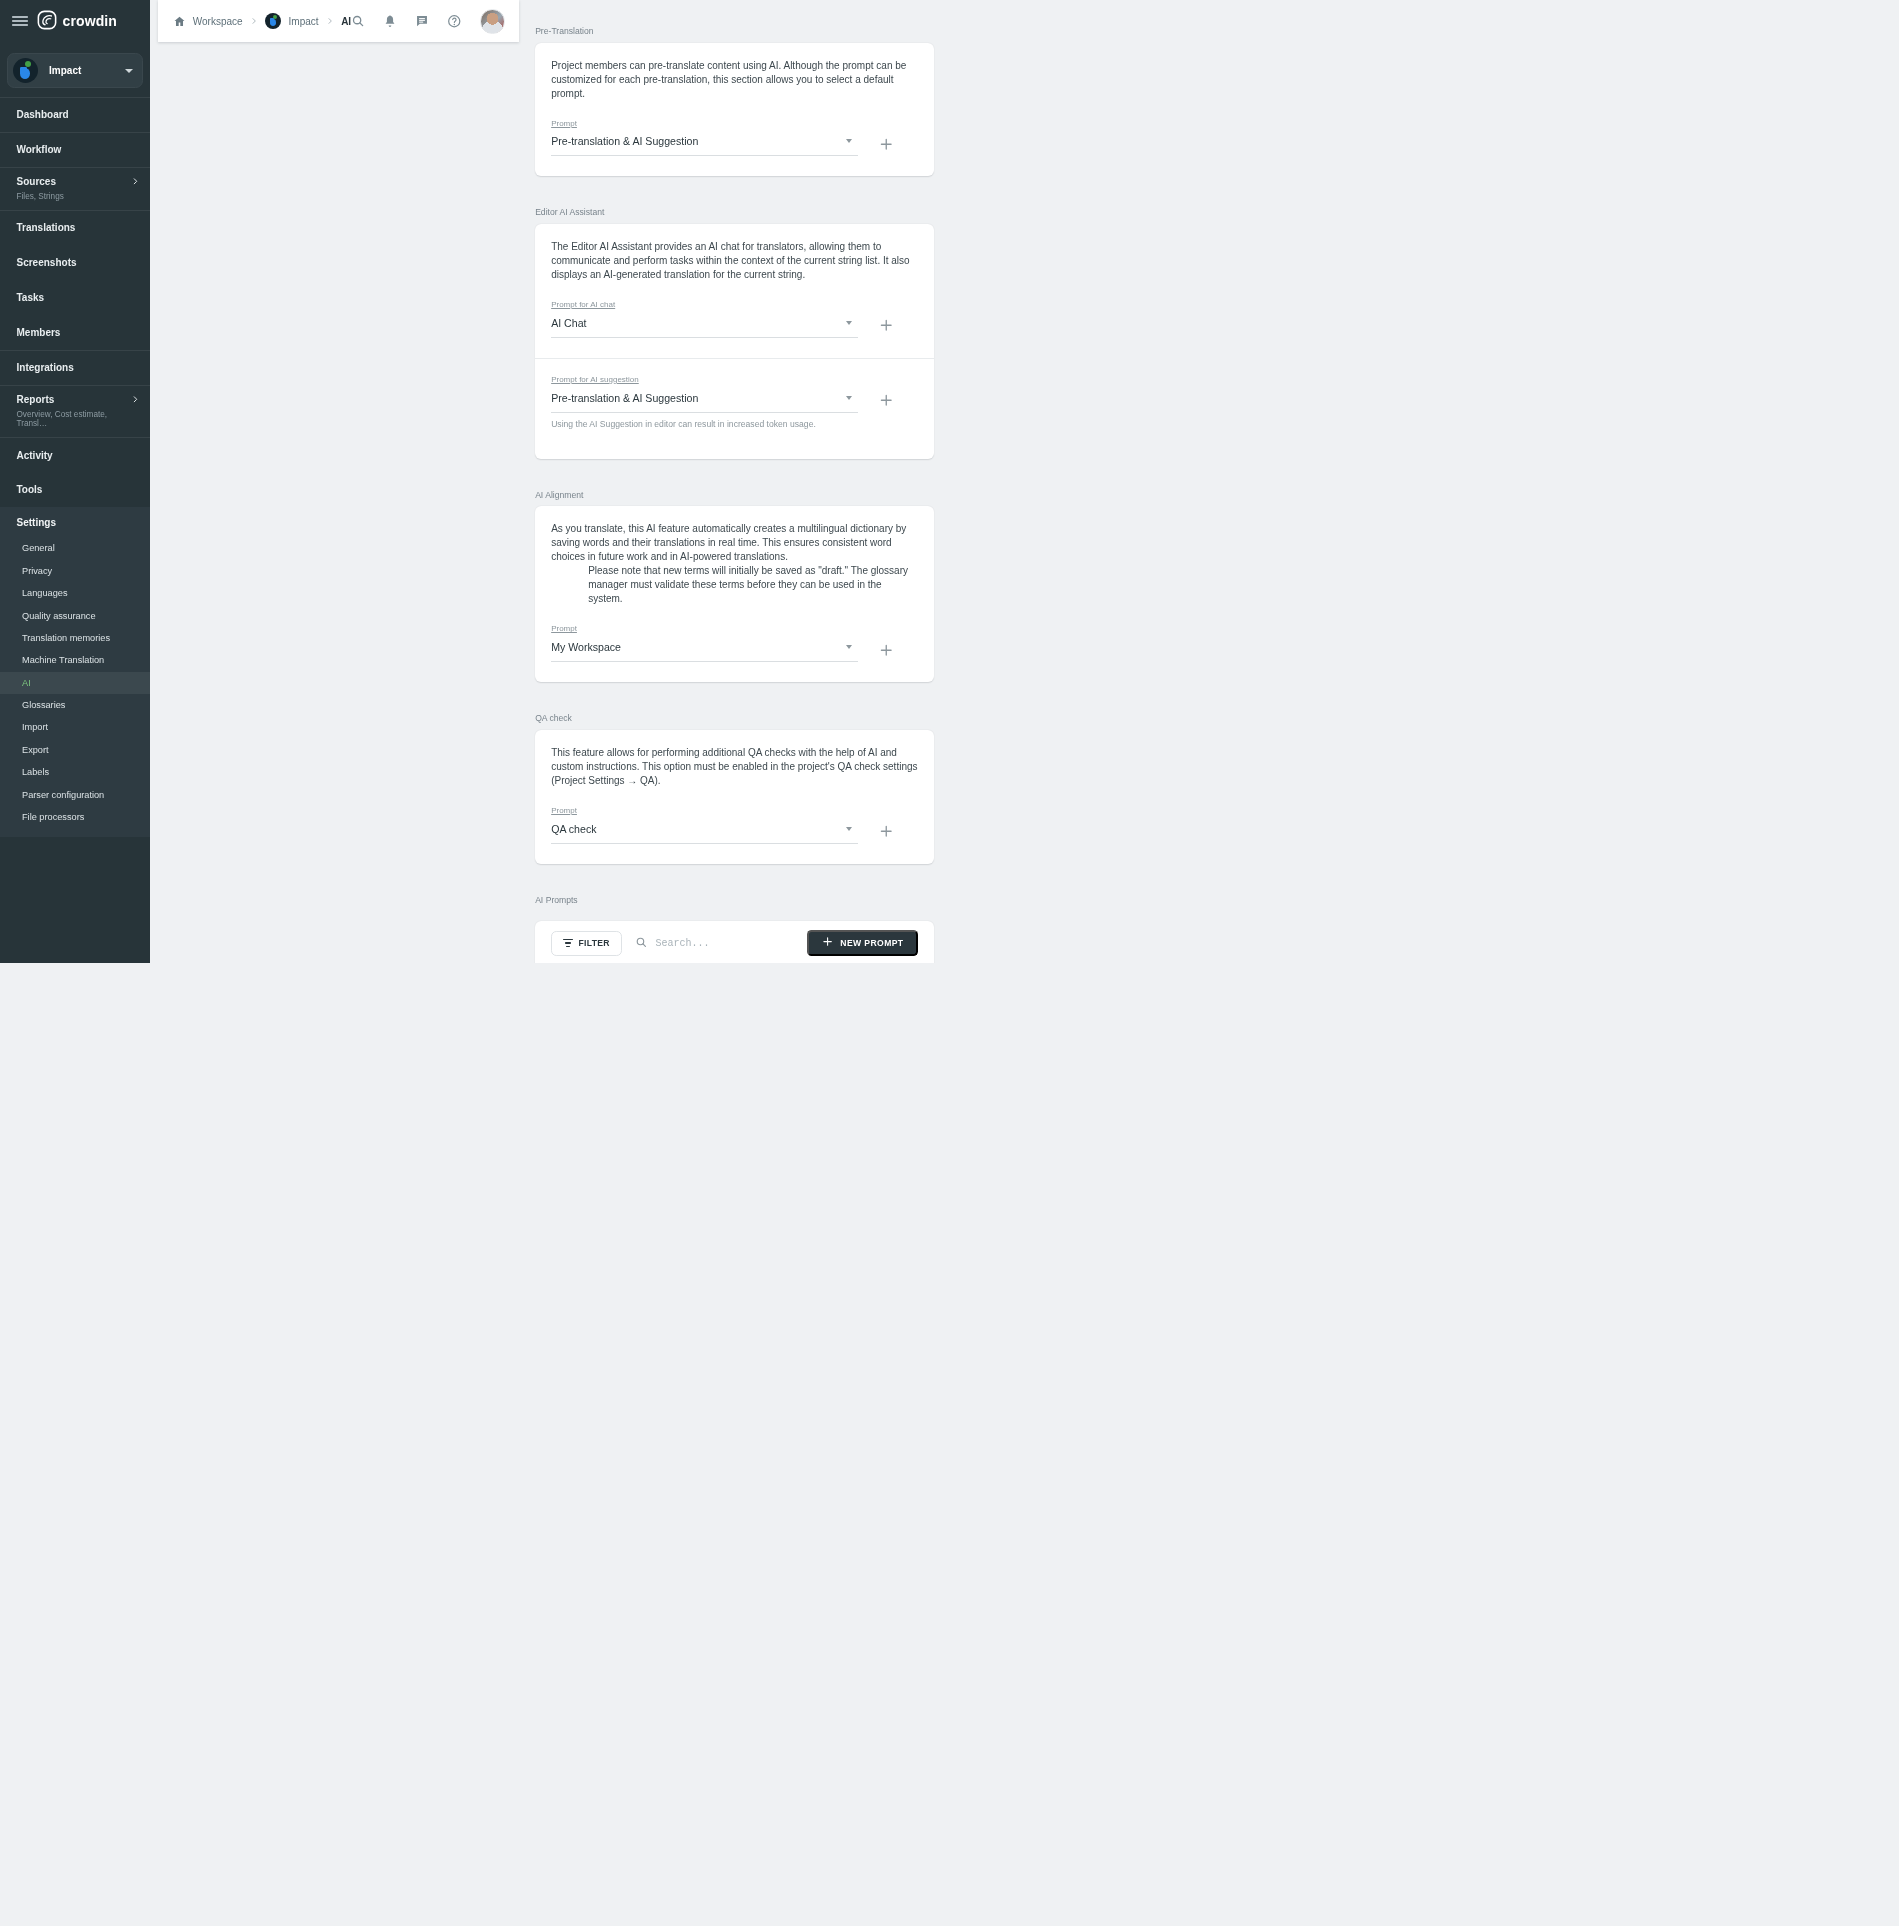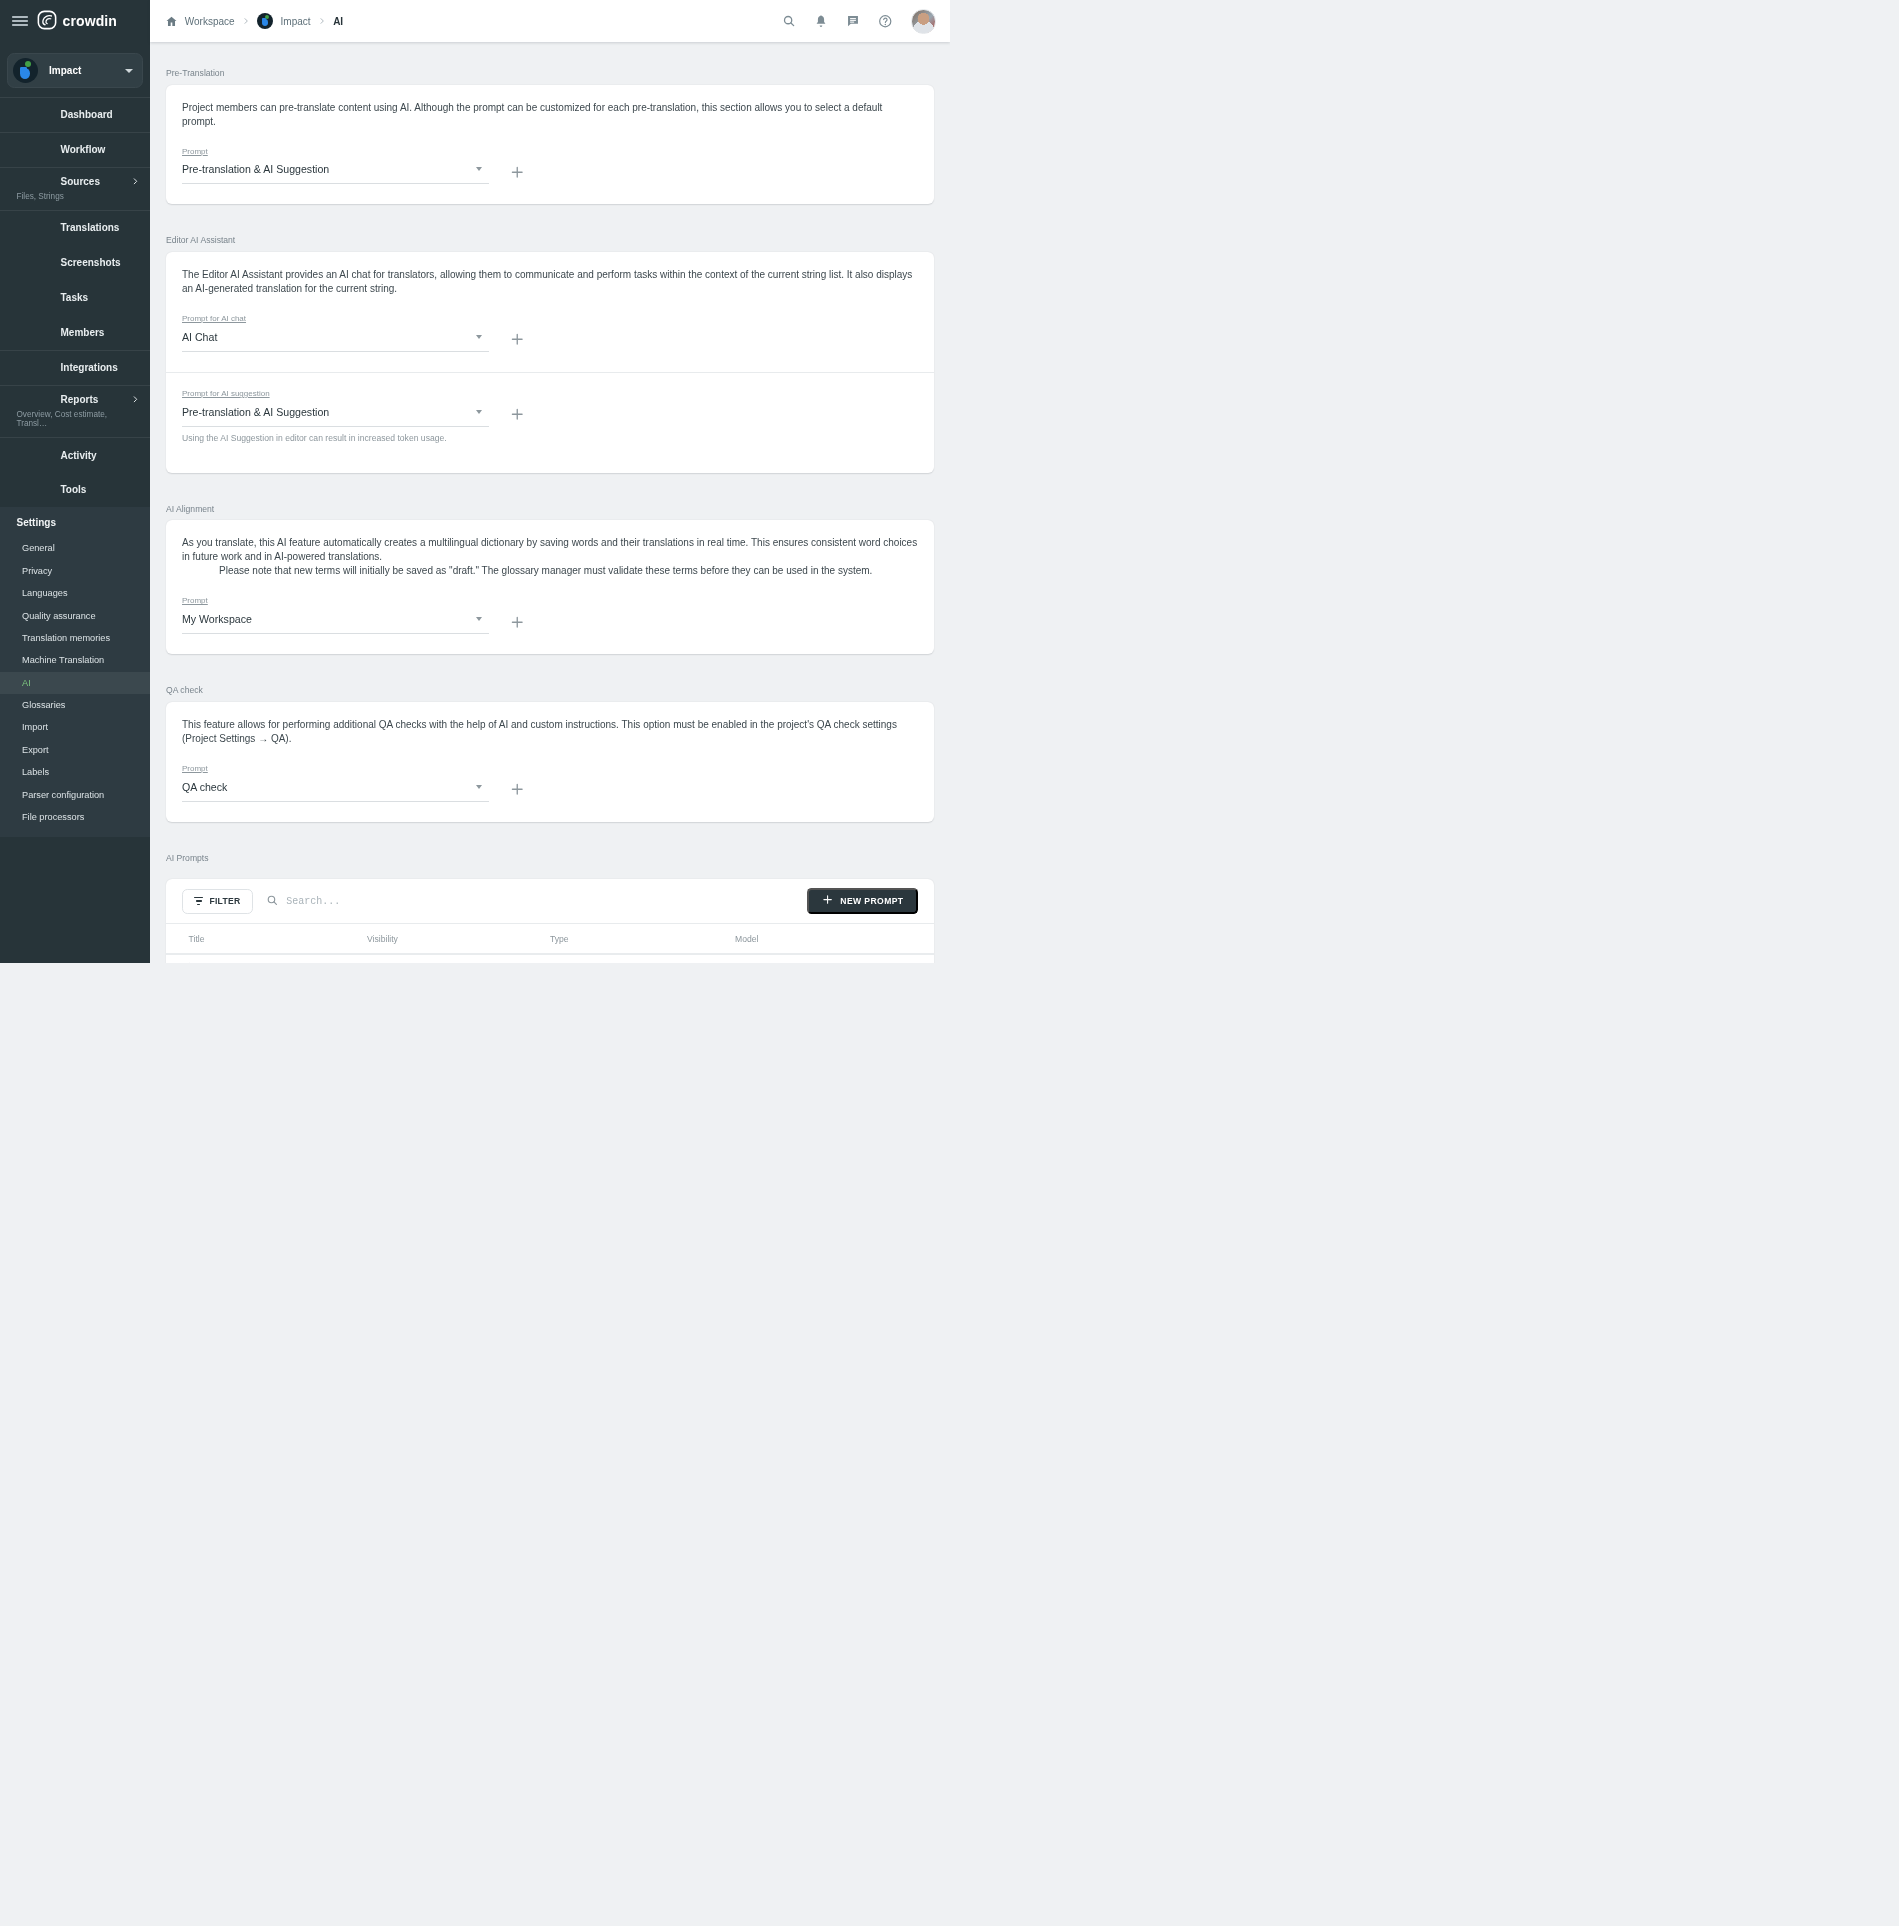--- a/index.html
+++ b/index.html
@@ -16,33 +16,33 @@
 
   .selector { margin:11.2px 6.6px 8.6px 6.6px; height:35px; background:#313f45; border:0.7px solid #3a474d; border-radius:7.3px; display:flex; align-items:center; padding:0 9.2px 0 5.3px; gap:11.2px; cursor:pointer; }
   .proj-avatar { width:25px; height:25px; border-radius:50%; background:#13232c; position:relative; flex:none; }
   .proj-name { font-size:10px; font-weight:700; color:#fff; }
   .caret-down { margin-left:auto; width:0; height:0; border-left:4px solid transparent; border-right:4px solid transparent; border-top:4.6px solid #cfd7da; }
 
   .nav { flex:none; }
   .nav-item { min-height:35px; display:flex; flex-direction:column; justify-content:center; padding:0 10.6px 0 16.5px; cursor:pointer; }
   .nav-item.divided { border-top:0.7px solid rgba(255,255,255,.08); }
   .nav-row { display:flex; align-items:center; }
-  .nav-label { font-size:10px; font-weight:600; color:#e9eef0;margin-left:44px; }
+  .nav-label { font-size:10px; font-weight:600; color:#e9eef0; }
   .nav-sub { font-size:8.2px; color:#8d9ba2; margin-top:4px; }
   .nav-item.group { padding-top:8px; padding-bottom:9.2px; }
   .chev-right { margin-left:auto; flex:none; }
 
   .settings-wrap { background:#2e3b42; padding-bottom:9.2px; }
   .settings-header { height:30px; display:flex; align-items:center; padding-left:16.5px; font-size:10px; font-weight:700; color:#f2f5f6; }
   .sub-item { height:22.4px; display:flex; align-items:center; padding-left:22px; font-size:9.2px; color:#dbe2e5; cursor:pointer; }
   .sub-item.active { background:#3b484e; color:#7cc47f; }
   .sidebar-fill { flex:1; background:#273439; }
 
   
-  .main { flex:1; display:flex; flex-direction:column; min-width:0; }
+  .main { flex:1; display:flex; min-width:0;margin-left:8px; }
   .topbar { height:42px; flex:none; background:#ffffff; display:flex; align-items:center; padding:0 14.5px 0 14.5px; box-shadow:0 0.7px 2.6px rgba(40,50,60,.18); position:relative; z-index:3; }
   .breadcrumb { display:flex; align-items:center; gap:7.3px; font-size:10px; color:#5e7079; }
   .crumb { cursor:pointer; }
   .crumb-current { color:#28343a; font-weight:700; }
   .mini-avatar { width:16px; height:16px; border-radius:50%; background:#13232c; position:relative; flex:none; cursor:pointer; }
   .top-actions { margin-left:auto; display:flex; align-items:center; gap:18px; }
   .icon-btn { cursor:pointer; display:flex; align-items:center; }
   .user-avatar { width:25px; height:25px; border-radius:50%; cursor:pointer;
      background: radial-gradient(circle at 50% 38%, #c99f82 0 32%, rgba(0,0,0,0) 33%),
                  radial-gradient(circle at 50% 95%, #dfe3e8 0 45%, rgba(0,0,0,0) 46%),

